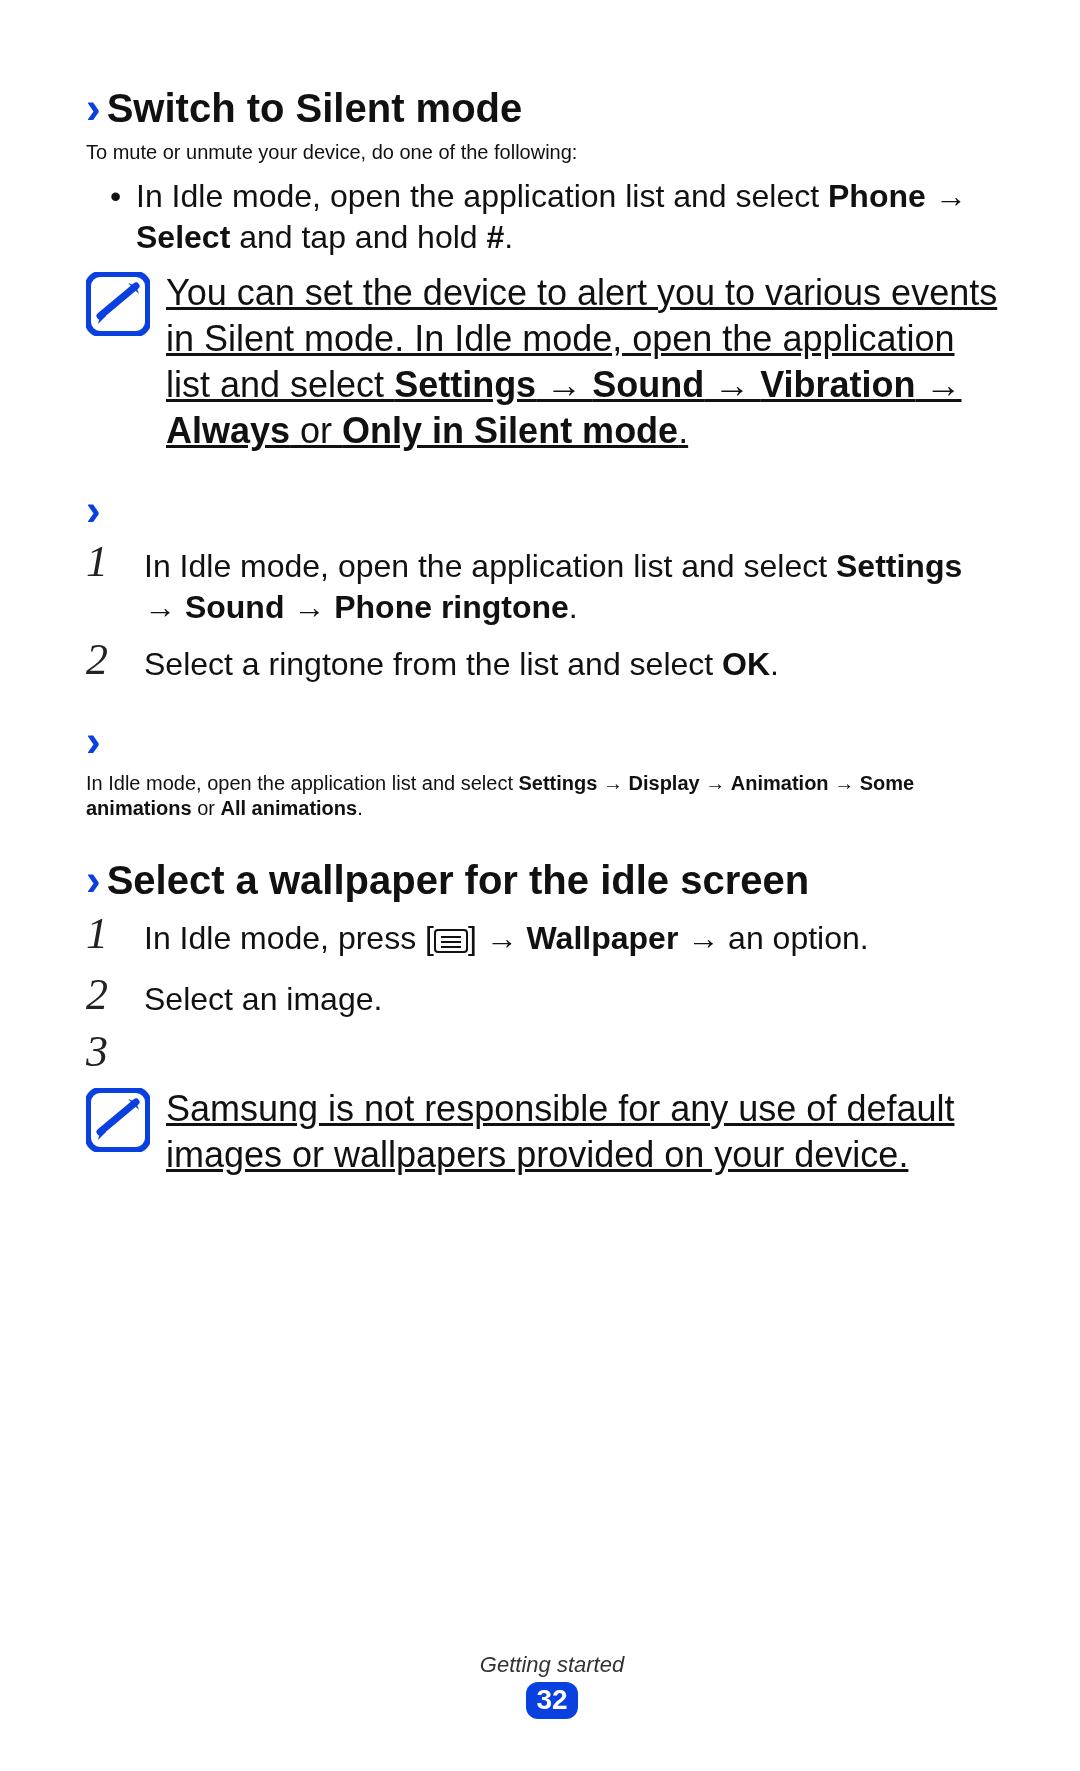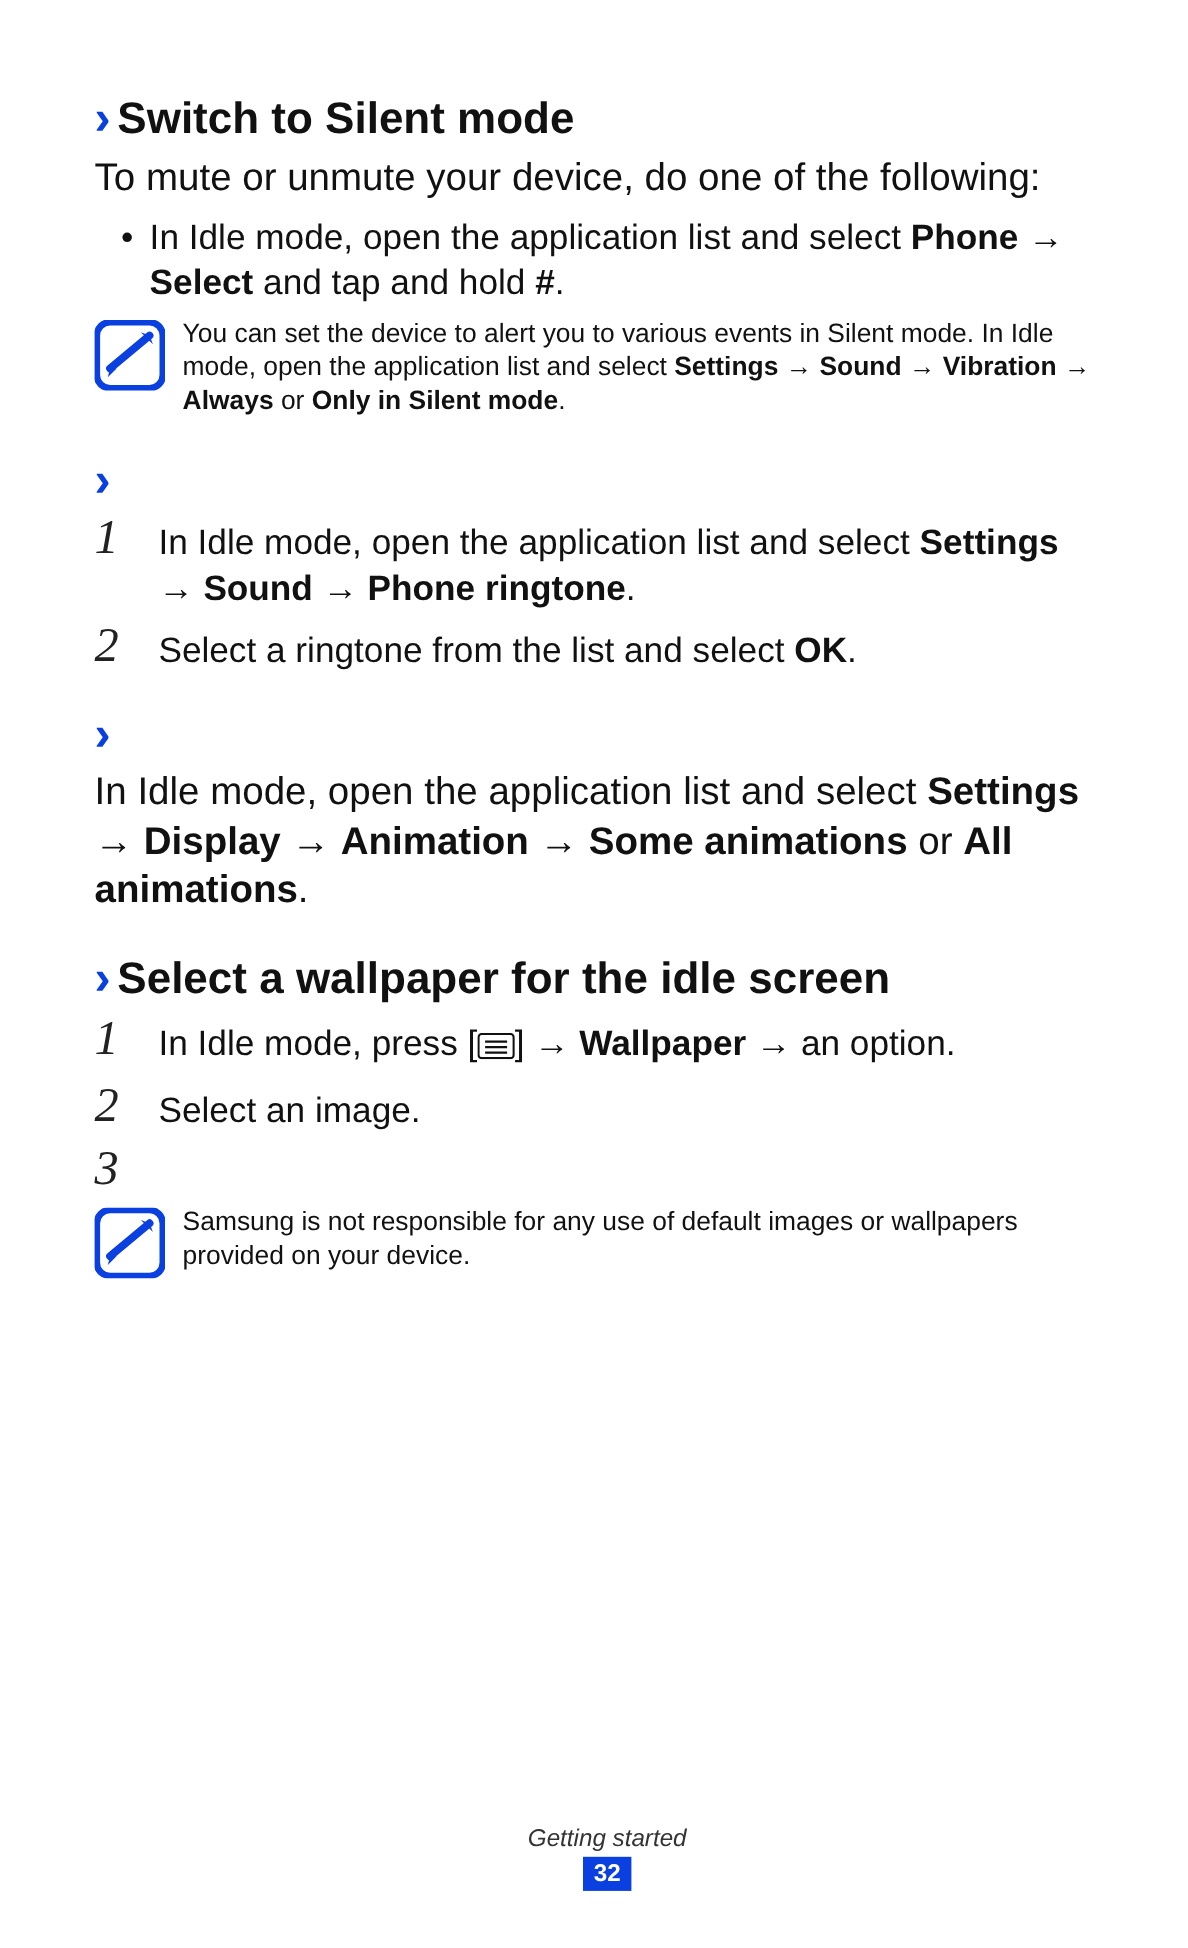--- a/index.html
+++ b/index.html
@@ -29,21 +29,21 @@
   }
   .chev {
     color: #0a3fe0;
     font-weight: 700;
     margin-right: 10px;
     font-size: 44px;
     line-height: 1;
     letter-spacing: -4px;
   }
   .body-text {
-    font-size: 35px;
+    font-size: 20px;
     line-height: 1.28;
     margin: 0 0 10px 0;
   }
   .indent-block {
     margin-top: 34px;
   }
   ul.bullets {
     list-style: none;
     margin: 0 0 8px 0;
     padding: 0 0 0 24px;
@@ -68,22 +68,23 @@
     margin: 12px 0 8px 0;
   }
   .note-icon {
     flex: 0 0 64px;
     width: 64px;
     height: 64px;
     margin-right: 16px;
     margin-top: 2px;
   }
   .note-text {
-    font-size: 24px;
-    line-height: 1.28;
+    font-size: 36px;
+    line-height: 1.28;
+    text-decoration: underline;
   }
   ol.numbered {
     list-style: none;
     margin: 2px 0 8px 0;
     padding: 0;
   }
   ol.numbered li {
     display: flex;
     align-items: flex-start;
     margin-bottom: 10px;
@@ -119,23 +120,23 @@
     font-style: italic;
     font-size: 22px;
     color: #333;
     display: block;
     margin-bottom: 4px;
   }
   .page-badge {
     display: inline-block;
     background: #0a3fe0;
     color: #fff;
-    font-size: 22px;
+    font-size: 28px;
     font-weight: 600;
-    border-radius: 0;
+    border-radius: 12px;
     padding: 2px 10px 3px 10px;
   }
 </style>
 </head>
 <body>
 
 <div class="page">
 
   <div class="section-heading">
     <span class="chev">›</span>

